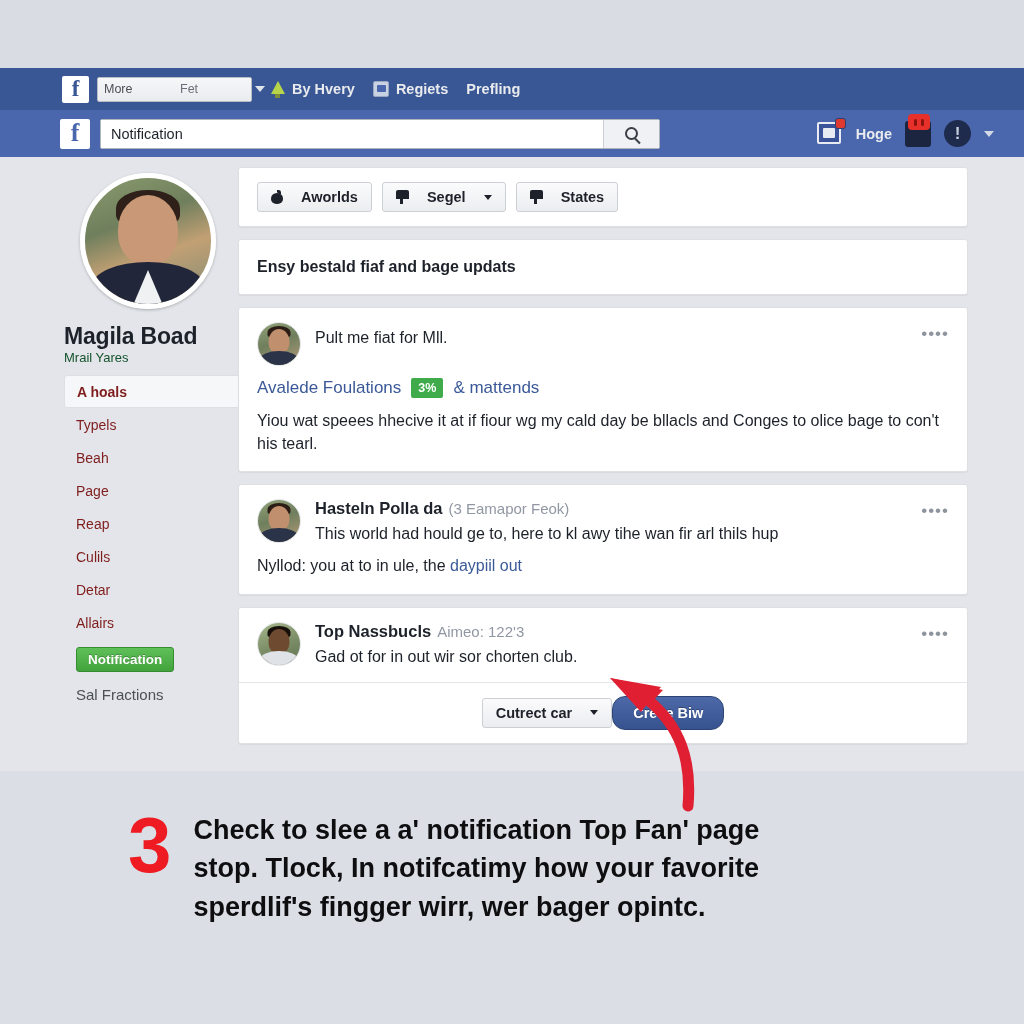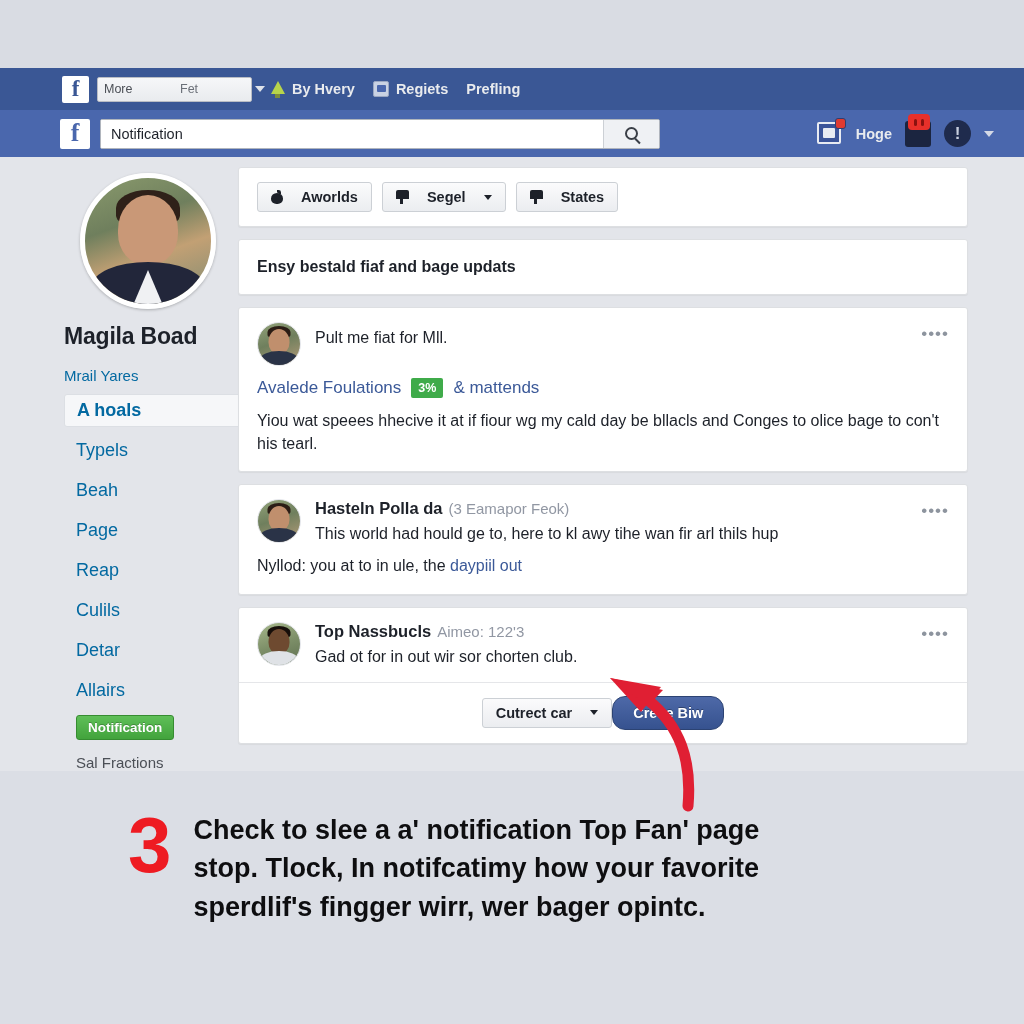--- a/index.html
+++ b/index.html
@@ -162,25 +162,25 @@
     background: #22263a;
   }
   .profile-pic .shirt {
     position: absolute; left: 50%; bottom: -6px; transform: translateX(-50%);
     width: 34px; height: 40px; background: #f0f1f3;
     clip-path: polygon(50% 0, 100% 100%, 0 100%);
   }
   .profile-name {
     margin-top: 14px; font-size: 23px; font-weight: bold; color: #1d2129; letter-spacing: -.2px;
   }
-  .profile-sub { margin-top: 17px; font-size: 15px; color: #0369a1; }
+  .profile-sub { margin-top: 0; font-size: 13px; color: #14532d; }
   .side-list { margin-top: 10px; }
   .side-item {
     height: 33px; display: flex; align-items: center;
-    padding-left: 12px; font-size: 18px; color: #0369a1; cursor: pointer; margin-top: 7px;
+    padding-left: 12px; font-size: 14px; color: #7f1d1d; cursor: pointer;
   }
   .side-item.active {
     background: #f6f7f9; border: 1px solid #dcdfe4; border-radius: 3px;
     font-weight: bold;
   }
   .side-badge {
     display: inline-block; margin: 8px 0 0 12px; padding: 4px 11px;
     background: linear-gradient(#5fbf58,#42a33c); border: 1px solid #368c31;
     border-radius: 3px; color: #fff; font-size: 13.5px; font-weight: bold;
     text-shadow: 0 -1px 0 rgba(0,0,0,.25);

